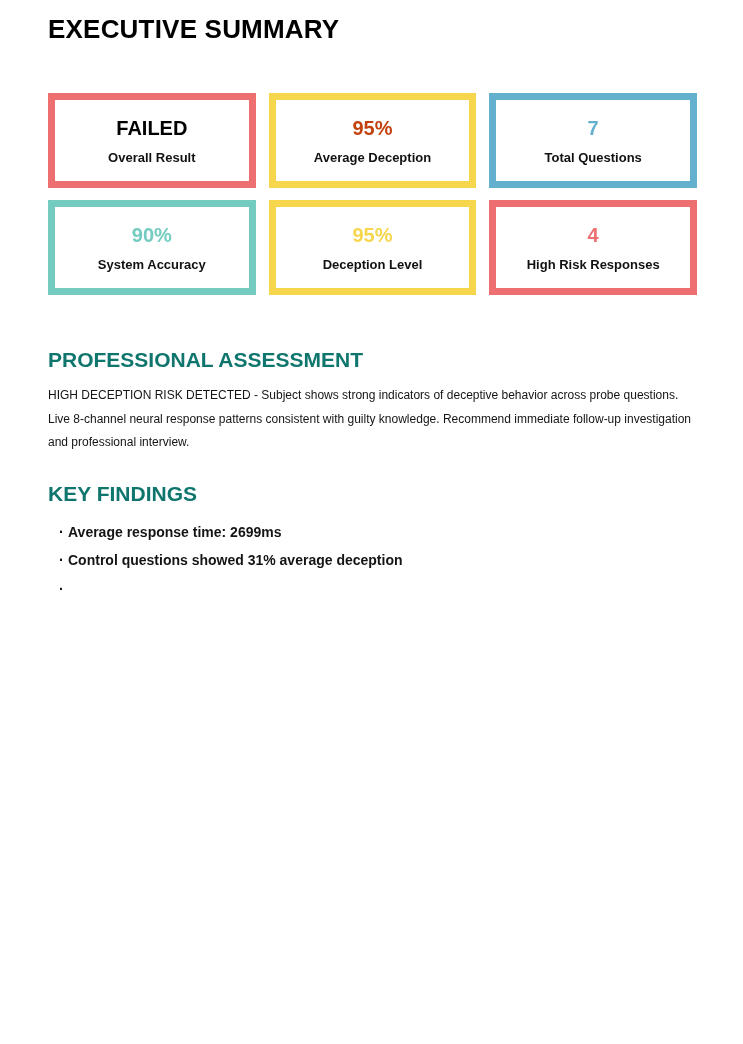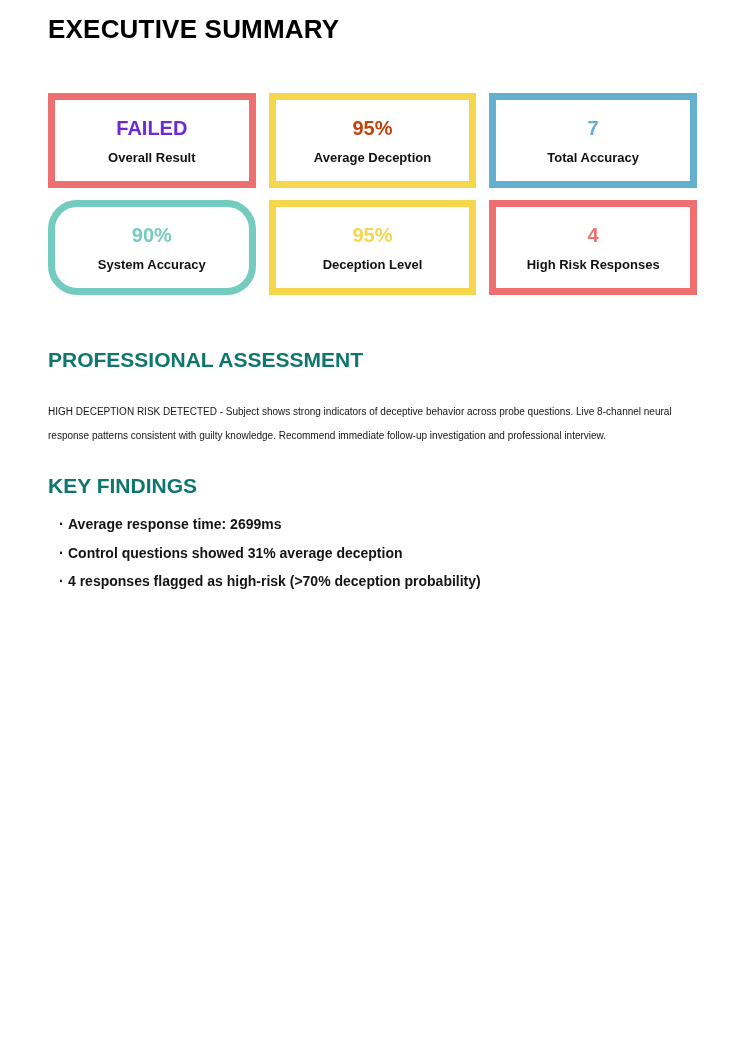--- a/index.html
+++ b/index.html
@@ -57,22 +57,22 @@
   h2.section-heading {
     margin: 52px 0 0;
     font-size: 21px;
     line-height: 25px;
     font-weight: 700;
     color: #0f766e;
   }
   h2.section-heading.findings { margin-top: 26px; }
 
   p.assessment-body {
-    margin: 28px 0 0;
-    font-size: 10px;
+    margin: 12px 0 0;
+    font-size: 12px;
     line-height: 23.5px;
     font-weight: 400;
     color: #141414;
     max-width: 649px;
   }
 
   ul.findings-list {
     list-style: none;
     margin: 12px 0 0;
     padding: 0;
@@ -105,35 +105,35 @@
 <body>
 
 <div class="page">
   <div class="content">
 
     <h1 class="page-title">EXECUTIVE SUMMARY</h1>
 
     <div class="cards">
 
       <div class="card" style="border-color: rgb(237, 111, 111);">
-        <div class="card-value" style="color: #6d28d9;">FAILED</div>
+        <div class="card-value" style="color: #000000;">FAILED</div>
         <div class="card-label">Overall Result</div>
       </div>
 
       <div class="card" style="border-color: rgb(246, 214, 77);">
         <div class="card-value" style="color: #c2410c;">95%</div>
         <div class="card-label">Average Deception</div>
       </div>
 
       <div class="card" style="border-color: rgb(99, 177, 206);">
         <div class="card-value" style="color: rgb(99, 177, 206);">7</div>
-        <div class="card-label">Total Accuracy</div>
+        <div class="card-label">Total Questions</div>
       </div>
 
-      <div class="card" style="border-color: rgb(116, 203, 192); border-radius: 29px;">
+      <div class="card" style="border-color: rgb(116, 203, 192);">
         <div class="card-value" style="color: rgb(116, 203, 192);">90%</div>
         <div class="card-label">System Accuracy</div>
       </div>
 
       <div class="card" style="border-color: rgb(246, 214, 77);">
         <div class="card-value" style="color: rgb(246, 214, 77);">95%</div>
         <div class="card-label">Deception Level</div>
       </div>
 
       <div class="card" style="border-color: rgb(237, 111, 111);">
@@ -157,20 +157,19 @@
       </li>
       <li>
         <span class="bullet">·</span>
       </li>
       <li>
         <span class="bullet">·</span>
         <span>Control questions showed 31% average deception</span>
       </li>
       <li>
         <span class="bullet">·</span>
-        <span>4 responses flagged as high-risk (&gt;70% deception probability)</span>
       </li>
     </ul>
 
   </div>
 
   <div class="footer">Page 2 of 4</div>
 </div>
 
 </body></html>

